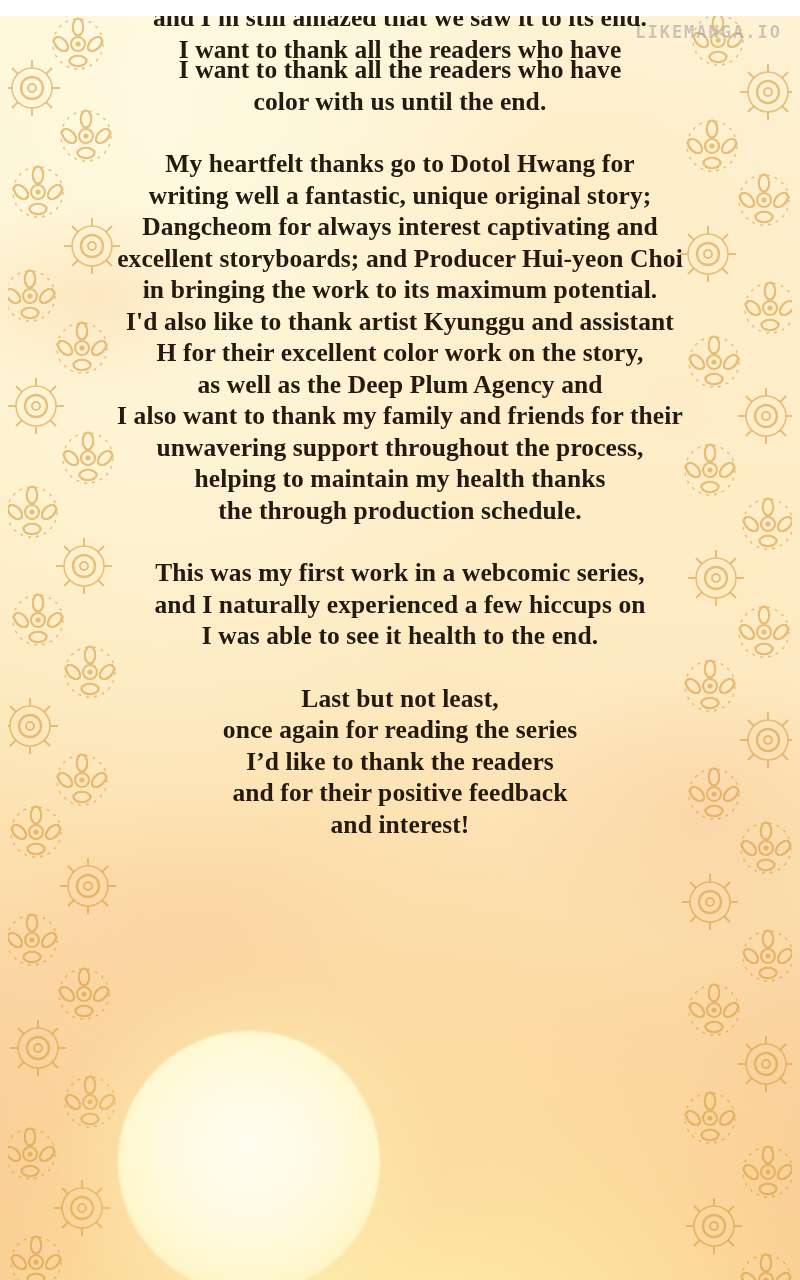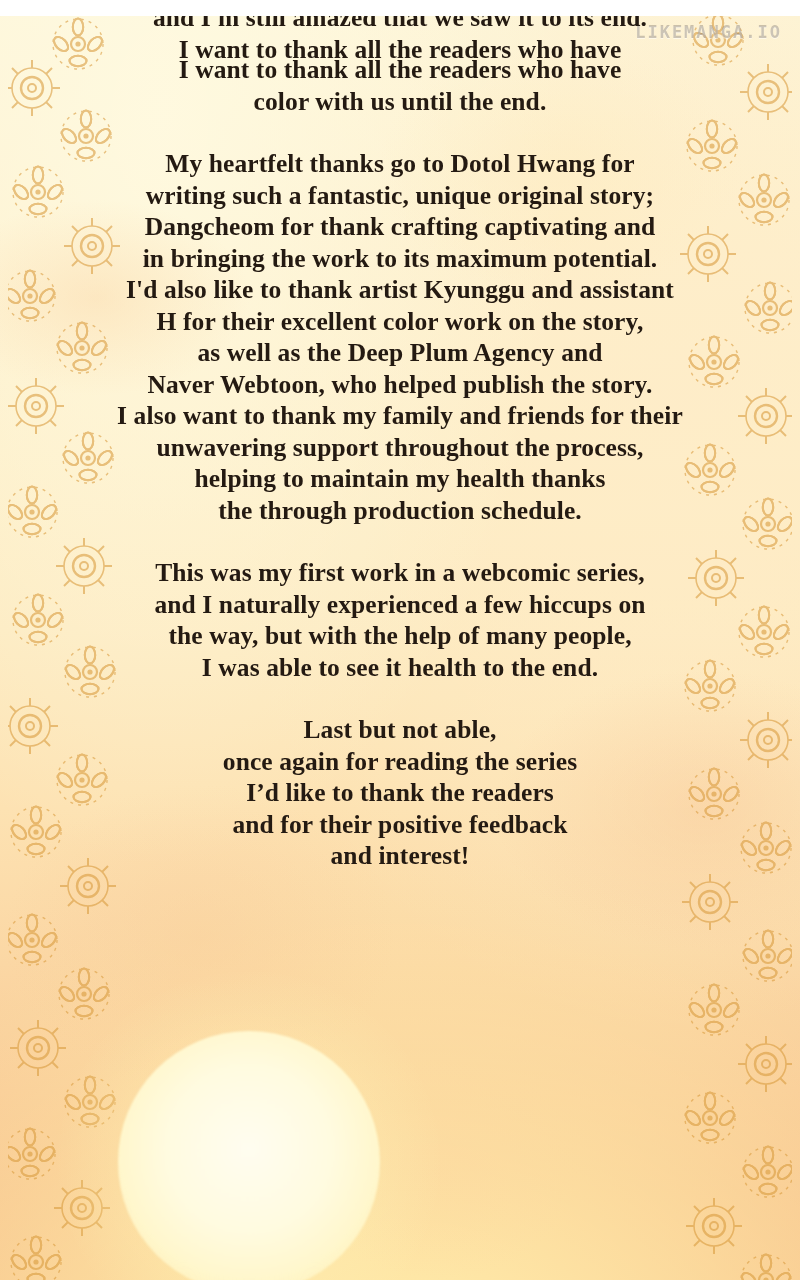--- a/index.html
+++ b/index.html
@@ -274,42 +274,41 @@
     <p class="para" style="visibility:hidden; height:0; margin:0; overflow:hidden;">
       
     </p>
     <p class="para" style="margin-top:0;">
       <span class="line">I want to thank all the readers who have</span>
       <span class="line">color with us until the end.</span>
     </p>
 
     <p class="para">
       <span class="line">My heartfelt thanks go to Dotol Hwang for</span>
-      <span class="line">writing such a fantastic, unique original story;</span>
-      <span class="line">Dangcheom for thank crafting captivating and</span>
+      <span class="line">writing well a fantastic, unique original story;</span>
+      <span class="line">Dangcheom for always interest captivating and</span>
+      <span class="line">excellent storyboards; and Producer Hui-yeon Choi</span>
       <span class="line">in bringing the work to its maximum potential.</span>
       <span class="line">I'd also like to thank artist Kyunggu and assistant</span>
       <span class="line">H for their excellent color work on the story,</span>
       <span class="line">as well as the Deep Plum Agency and</span>
-      <span class="line">Naver Webtoon, who helped publish the story.</span>
       <span class="line">I also want to thank my family and friends for their</span>
       <span class="line">unwavering support throughout the process,</span>
       <span class="line">helping to maintain my health thanks</span>
       <span class="line">the through production schedule.</span>
     </p>
 
     <p class="para">
       <span class="line">This was my first work in a webcomic series,</span>
       <span class="line">and I naturally experienced a few hiccups on</span>
-      <span class="line">the way, but with the help of many people,</span>
       <span class="line">I was able to see it health to the end.</span>
     </p>
 
     <p class="para">
-      <span class="line">Last but not able,</span>
+      <span class="line">Last but not least,</span>
       <span class="line">once again for reading the series</span>
       <span class="line">I’d like to thank the readers</span>
       <span class="line">and for their positive feedback</span>
       <span class="line">and interest!</span>
     </p>
   </div>
 
 </div>
 
 </body></html>

